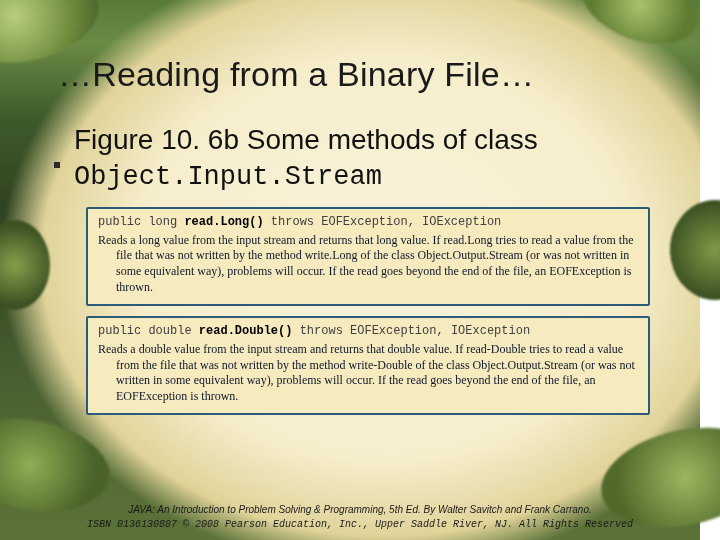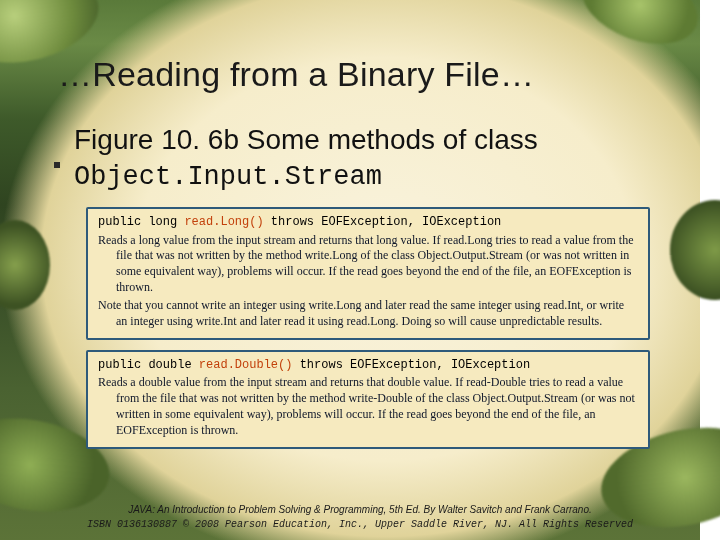--- a/index.html
+++ b/index.html
@@ -83,22 +83,22 @@
   .panel-inner {
     padding: 6px 10px 8px 10px;
   }
   .sig {
     font-family: "Lucida Sans Typewriter","Lucida Console","Courier New",monospace;
     font-size: 12px;
     color: #2b3a6f;
     margin-bottom: 2px;
     white-space: nowrap;
   }
-  .sig .kw { color:#000000; }
-  .sig .m  { font-weight:normal; color:#c2410c; }
+  .sig .kw { color:#404040; }
+  .sig .m  { font-weight:bold; color:#000000; }
   .desc {
     color: #0f172a;
     padding-left: 18px;
     text-indent: -18px;
   }
   .desc + .desc { margin-top: 2px; }
 
   .footer {
     position: absolute;
     bottom: 8px;
@@ -132,21 +132,20 @@
         <span class="code-inline">Object.Input.Stream</span>
       </div>
     </div>
 
     <div class="panel">
       <div class="panel-inner">
         <div class="sig">
           <span class="kw">public long </span><span class="m">read.Long()</span><span class="kw"> throws EOFException, IOException</span>
         </div>
         <div class="desc">Reads a long value from the input stream and returns that long value. If read.Long tries to read a value from the file that was not written by the method write.Long of the class Object.Output.Stream (or was not written in some equivalent way), problems will occur. If the read goes beyond the end of the file, an EOFException is thrown.</div>
-        <div class="desc">Note that you cannot write an integer using write.Long and later read the same integer using read.Int, or write an integer using write.Int and later read it using read.Long. Doing so will cause unpredictable results.</div>
       </div>
     </div>
 
     <div class="panel">
       <div class="panel-inner">
         <div class="sig">
           <span class="kw">public double </span><span class="m">read.Double()</span><span class="kw"> throws EOFException, IOException</span>
         </div>
         <div class="desc">Reads a double value from the input stream and returns that double value. If read-Double tries to read a value from the file that was not written by the method write-Double of the class Object.Output.Stream (or was not written in some equivalent way), problems will occur. If the read goes beyond the end of the file, an EOFException is thrown.</div>
       </div>

